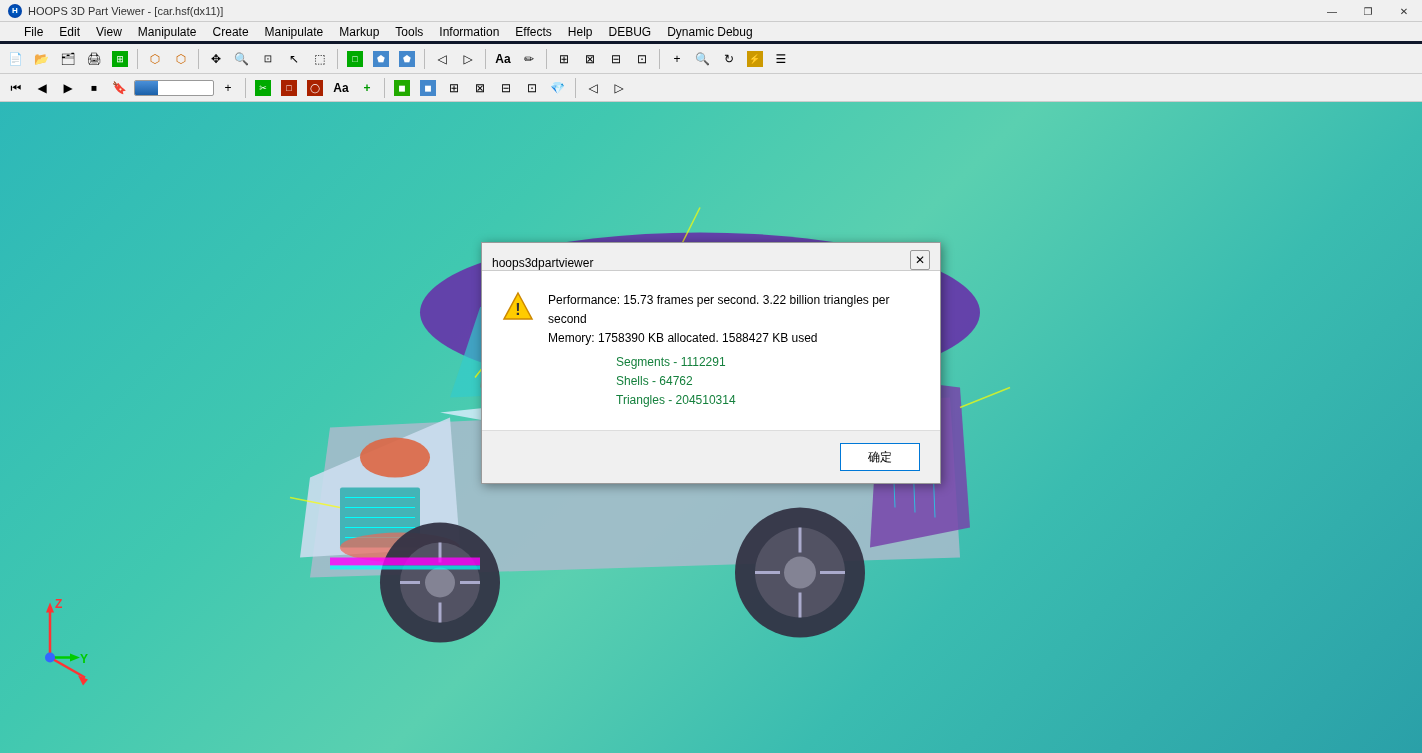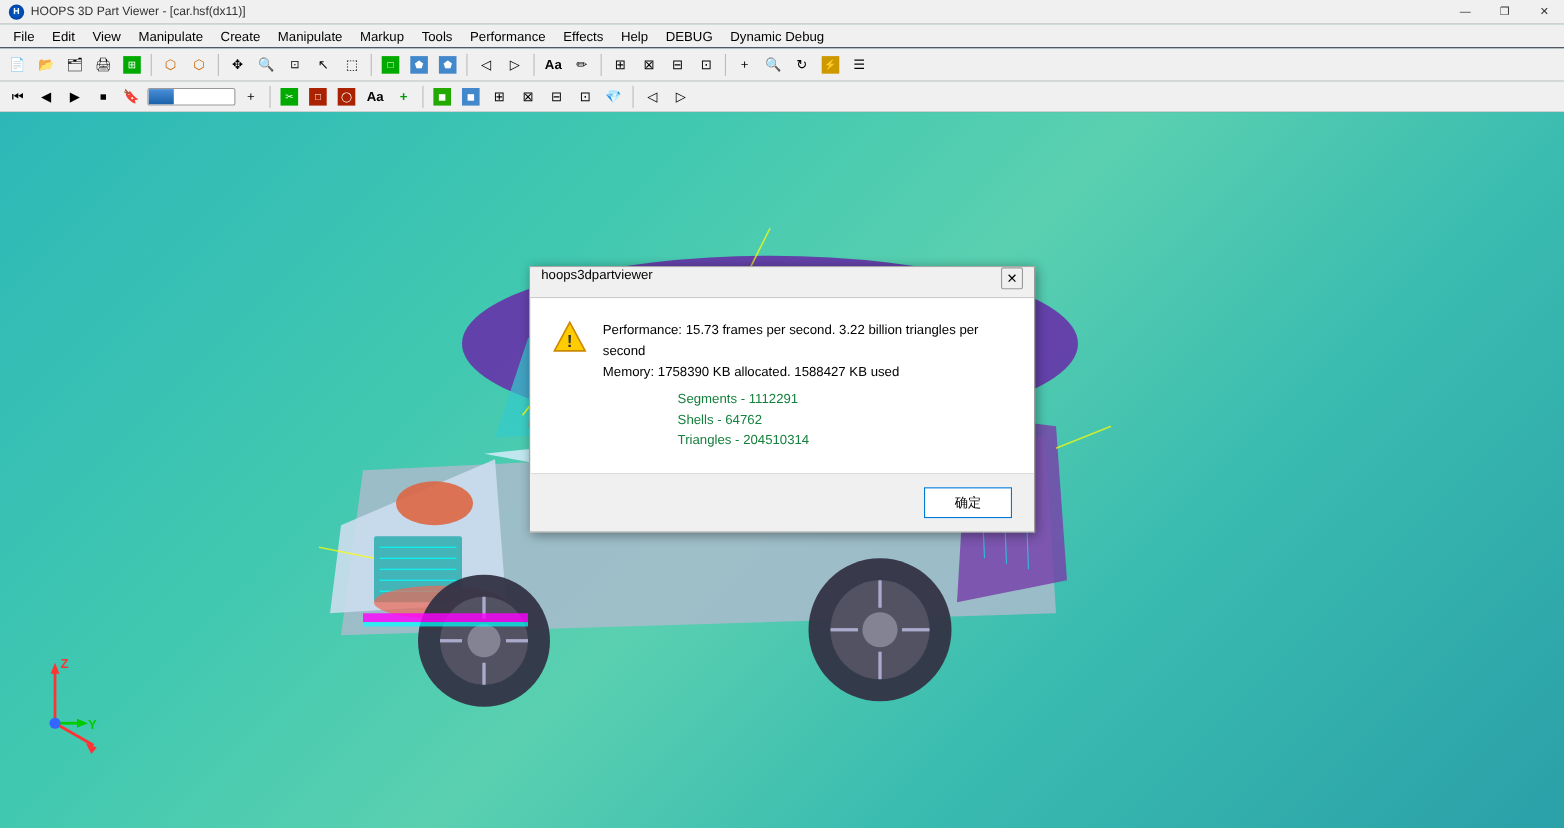--- a/index.html
+++ b/index.html
@@ -44,22 +44,22 @@
       font-size: 10px;
       color: #333;
     }
 
     
     #menubar {
       height: 22px;
       background: #f0f0f0;
       display: flex;
       align-items: center;
-      padding: 0 4px;
-      border-bottom: 1px solid #0f172a;
+      padding: 0 16px;
+      border-bottom: 3px solid #0f172a;
     }
     .menu-item {
       padding: 2px 8px;
       font-size: 12px;
       color: #000;
       cursor: pointer;
       height: 22px;
       display: flex; align-items: center;
     }
 
@@ -140,21 +140,21 @@
       width: 460px;
       background: white;
       border: 1px solid #999;
       box-shadow: 2px 2px 10px rgba(0,0,0,0.4);
     }
     .dialog-titlebar {
       height: 28px;
       background: #f0f0f0;
       border-bottom: 1px solid #ccc;
       display: flex;
-      align-items: flex-start;
+      align-items: flex-end;
       padding: 0 10px;
       justify-content: space-between;
     }
     .dialog-title {
       font-size: 12px;
       font-weight: normal;
       color: #000;
     }
     .dialog-close {
       width: 20px; height: 20px;
@@ -233,21 +233,21 @@
 
 <div id="menubar">
   <div class="menu-item">File</div>
   <div class="menu-item">Edit</div>
   <div class="menu-item">View</div>
   <div class="menu-item">Manipulate</div>
   <div class="menu-item">Create</div>
   <div class="menu-item">Manipulate</div>
   <div class="menu-item">Markup</div>
   <div class="menu-item">Tools</div>
-  <div class="menu-item">Performance</div>
+  <div class="menu-item">Information</div>
   <div class="menu-item">Effects</div>
   <div class="menu-item">Help</div>
   <div class="menu-item">DEBUG</div>
   <div class="menu-item">Dynamic Debug</div>
 </div>
 
 <div id="toolbar1">
 
   <button class="tb-btn" title="New">
       <span class="tb-icon">📄</span>

